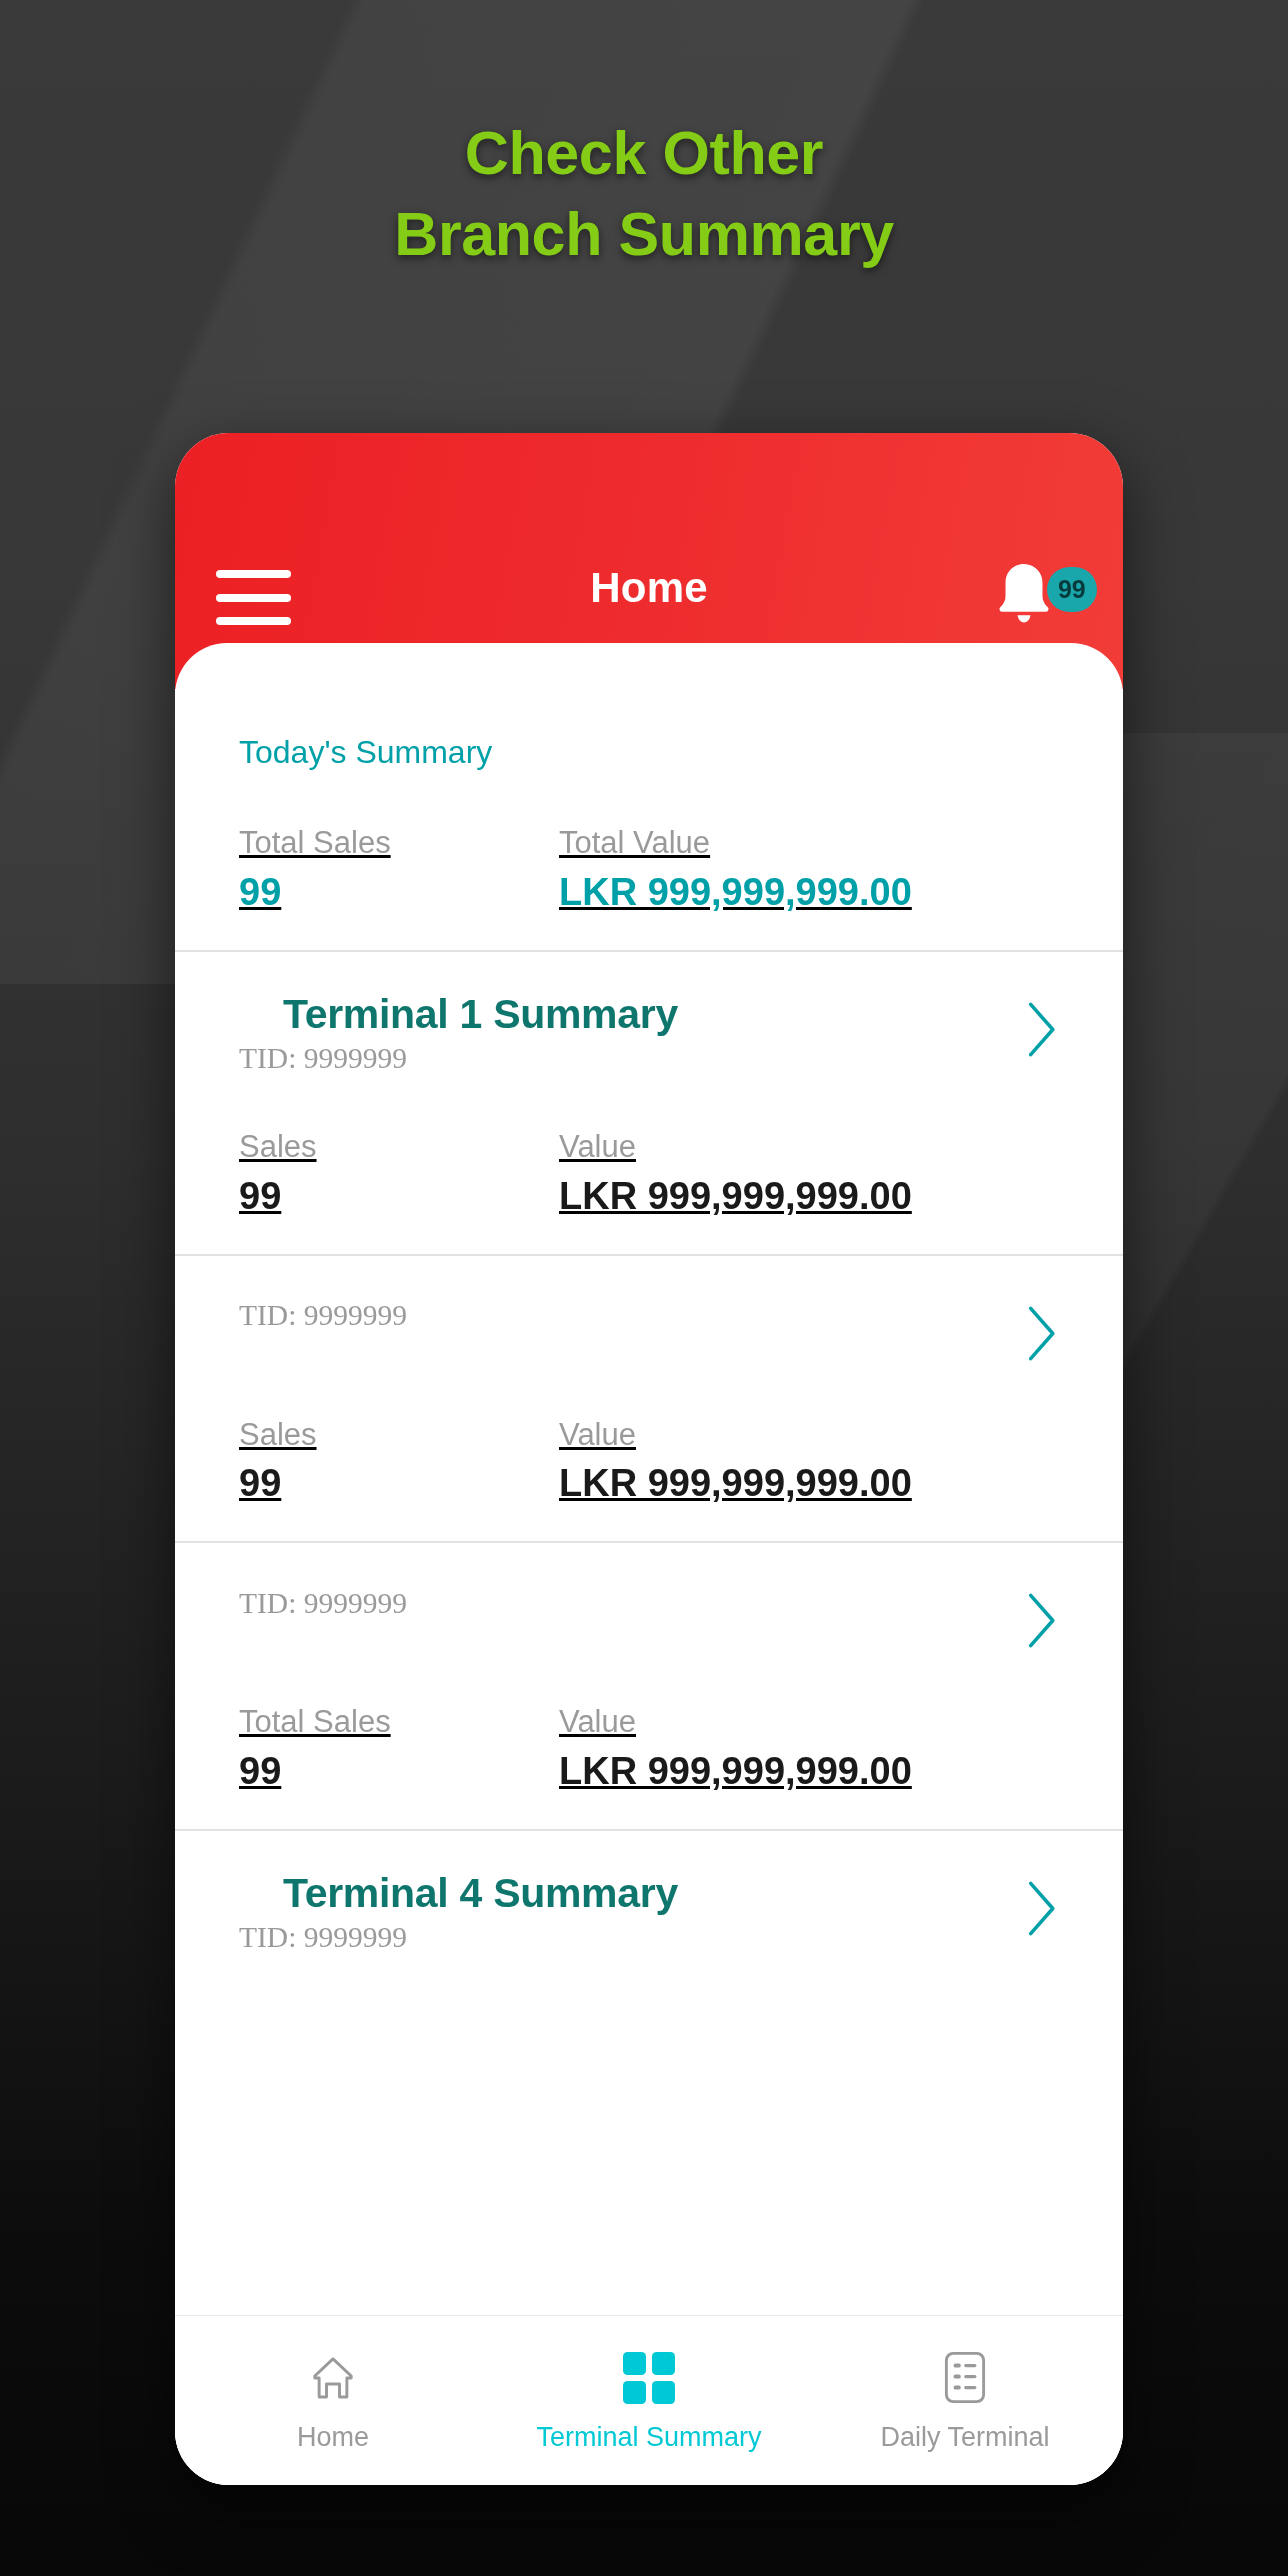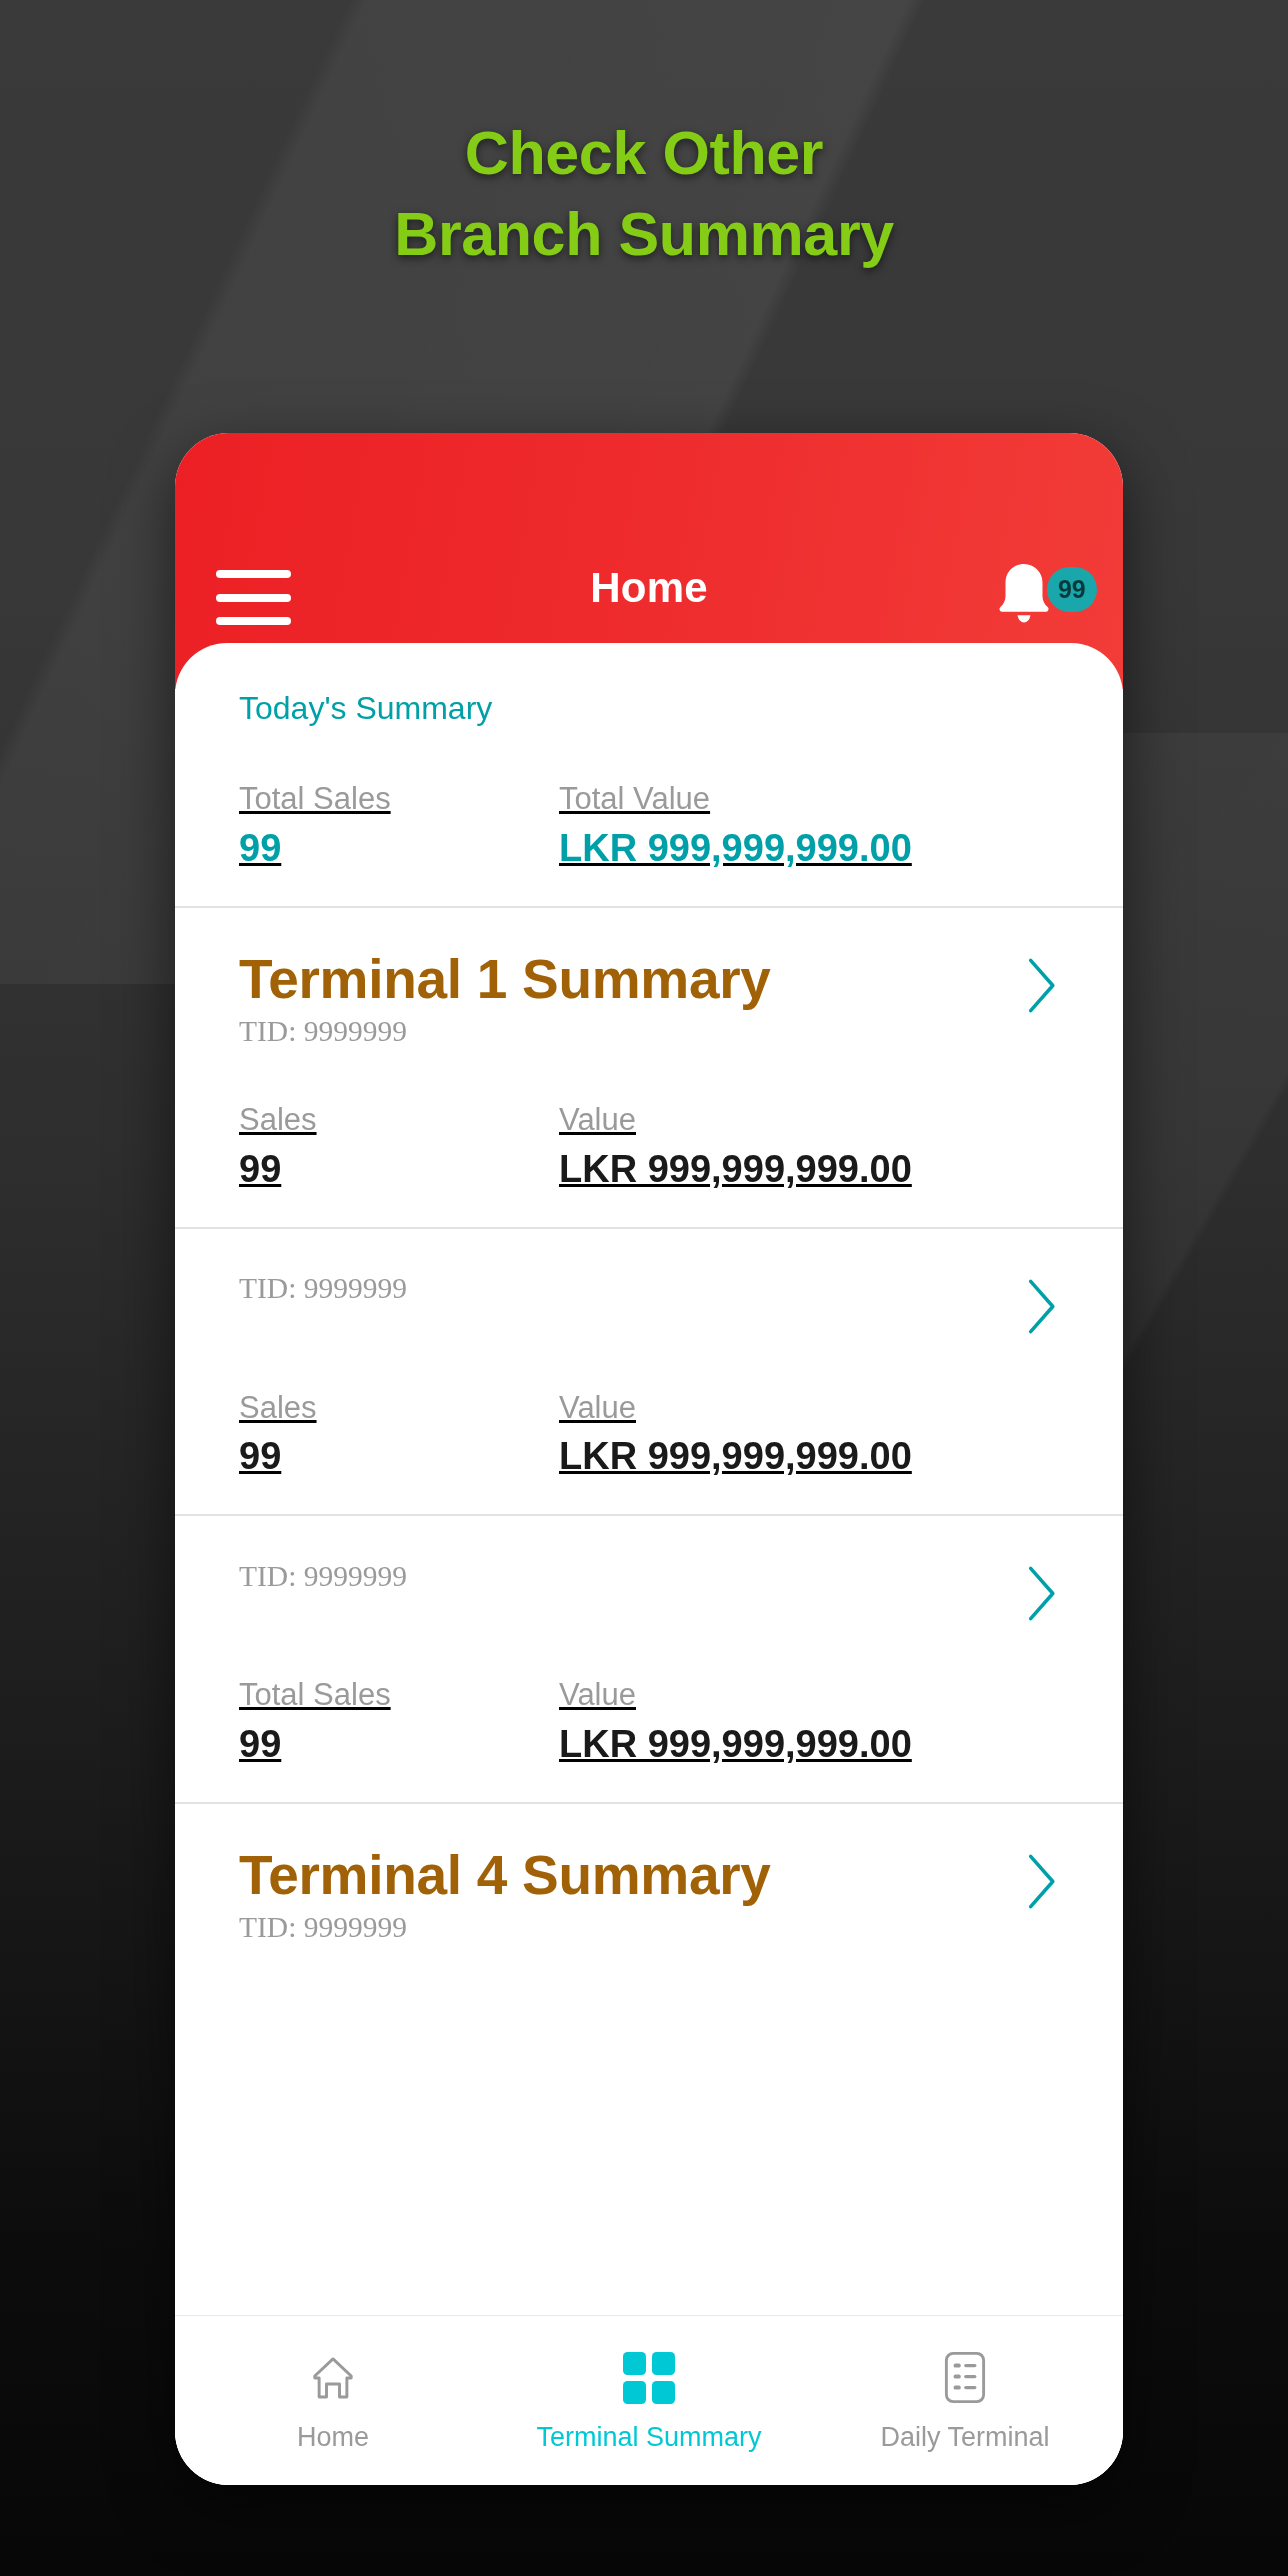--- a/index.html
+++ b/index.html
@@ -85,36 +85,36 @@
     display:flex; align-items:center; justify-content:center;
   }
 
   
   .sheet{
     position:absolute; left:0; top:210px; width:948px; bottom:0;
     background:#ffffff; border-radius:52px 52px 0 0;
     overflow:hidden;
   }
 
-  .today-block{ padding:47px 28px 36px 64px; }
+  .today-block{ padding:47px 28px 36px 64px;margin-top:44px; }
   .today-title{ color:#00a0a8; font-size:32px; }
   .metric-row{ display:flex; margin-top:54px;text-decoration:underline; }
   .metric-col-a{ width:320px; }
   .metric-col-b{ flex:1; }
   .metric-label{ color:#9a9a9a; font-size:31px; }
   .metric-value{ margin-top:9.8px; font-size:38px; font-weight:bold; }
   .metric-value.teal{ color:#00a0a8; }
   .metric-value.dark{ color:#1a1a1a; }
 
   .divider{ height:1.8px; background:#e2e2e2; }
 
   .terminal{ padding:39px 64px 36px 64px; position:relative; }
   .terminal-head{ display:flex; align-items:flex-start; }
   .terminal-head .txt{ flex:1; }
-  .terminal-name{ color:#a16207; font-size:55px; font-weight:bold; letter-spacing:-0.3px; }
+  .terminal-name{ color:#0f766e; font-size:41px; font-weight:bold; letter-spacing:-0.3px;margin-left:44px; }
   .terminal-tid{ color:#9a9a9a; font-size:29.5px; margin-top:4.5px;font-family:Liberation Serif, serif; }
   .chev{ width:36px; height:59px; margin-top:9px; }
 
   
   .bottomnav{
     position:absolute; left:0; bottom:0; width:948px; height:170px;
     background:#ffffff; border-top:1.8px solid #e9e9e9;
     display:flex; align-items:center;
   }
   .navitem{

